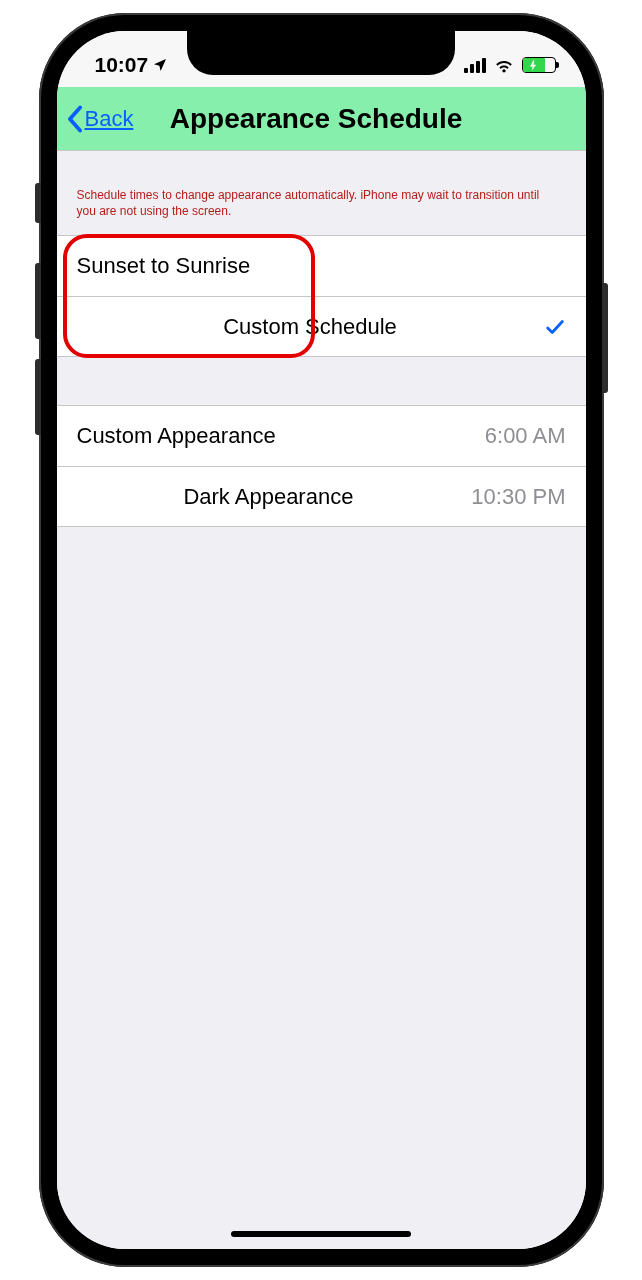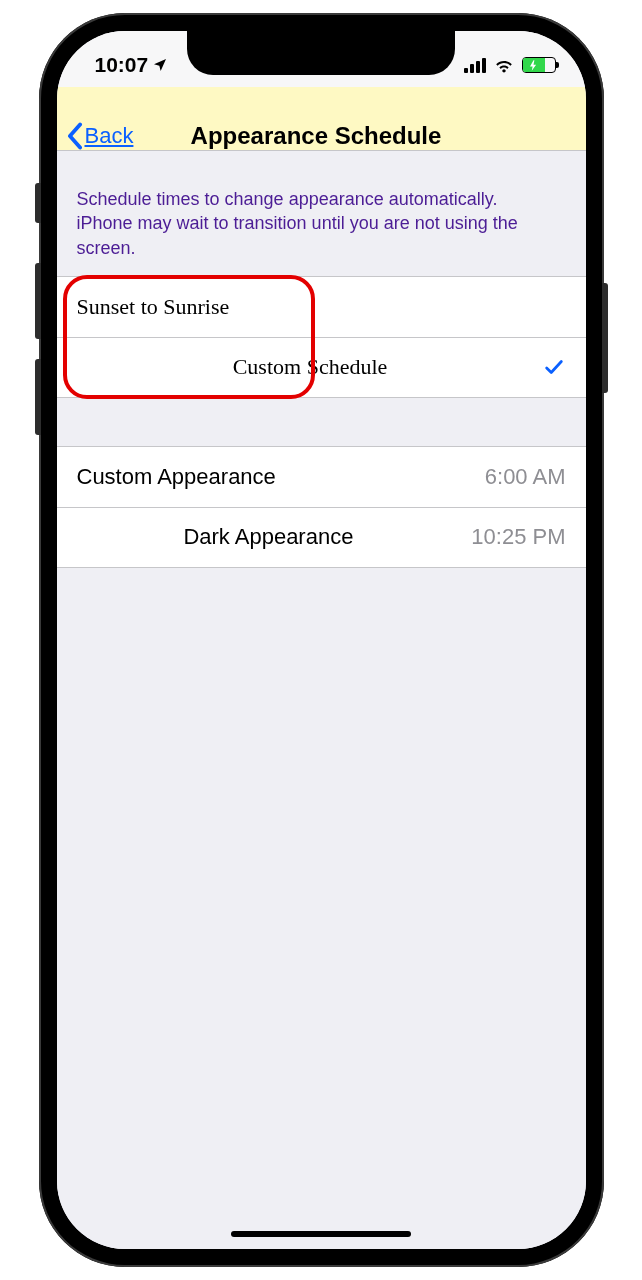--- a/index.html
+++ b/index.html
@@ -152,24 +152,24 @@
       justify-content:center;
     }
     .bolt {
       color:#fff;
       font-size: 9px;
       line-height: 1;
     }
     
     .nav-bar {
       height: 64px;
-      background: #fef9c3;
+      background: #86efac;
       border-bottom: 1px solid #c6c6c9;
       display: flex;
-      align-items: flex-end;
+      align-items: center;
       position: relative;
       padding: 0 10px;
     }
     .back-button {
       display: flex;
       align-items: center;
       color: #0a60ff;
       font-size: 22px;
       gap: 2px;
     }
@@ -178,35 +178,35 @@
       height: 28px;
       display: inline-block;
     }
     .back-label {
       text-decoration: underline;
     }
     .nav-title {
       position: absolute;
       left: 0; right: 10px;
       text-align: center;
-      font-size: 24px;
+      font-size: 28px;
       font-weight: 600;
       color: #000;
       pointer-events: none;
     }
     
     .content {
       background: #efeff4;
       height: calc(100% - 56px - 64px);
       overflow-y: auto;
       position: relative;
     }
     .section-description {
-      color: #4c1d95;
-      font-size: 18px;
+      color: #b91c1c;
+      font-size: 12px;
       line-height: 1.35;
       padding: 36px 36px 16px 20px;
     }
     .list-group {
       background: #fff;
       border-top: 1px solid #c6c6c9;
       border-bottom: 1px solid #c6c6c9;
     }
     .list-item {
       display: flex;
@@ -305,21 +305,21 @@
           <polyline points="10,2 2,11 10,20"></polyline>
         </svg>
         <span class="back-label">Back</span>
       </div>
       <div class="nav-title">Appearance Schedule</div>
     </div>
 
     <div class="content">
       <div class="section-description">Schedule times to change appearance automatically. iPhone may wait to transition until you are not using the screen.</div>
 
-      <div class="list-group" style="position:relative;font-family:Liberation Serif, serif;">
+      <div class="list-group" style="position:relative;">
         <div class="list-item">
           <span>Sunset to Sunrise</span>
         </div>
         <div class="list-item list-item-sep" style="margin-left:0;padding-left:20px;">
           <span>Custom Schedule</span>
           <svg class="check" viewBox="0 0 24 24" fill="none" stroke="#0a60ff" stroke-width="3" stroke-linecap="round" stroke-linejoin="round">
             <polyline points="4,13 9,18 20,6"></polyline>
           </svg>
         </div>
 
@@ -328,20 +328,20 @@
 
       <div class="group-gap"></div>
 
       <div class="list-group">
         <div class="list-item">
           <span>Custom Appearance</span>
           <span class="value">6:00 AM</span>
         </div>
         <div class="list-item list-item-sep" style="margin-left:0;padding-left:9px;">
           <span>Dark Appearance</span>
-          <span class="value">10:25 PM</span>
+          <span class="value">10:30 PM</span>
         </div>
       </div>
     </div>
 
     <div class="home-indicator"></div>
   </div>
 </div>
 
 </body></html>

